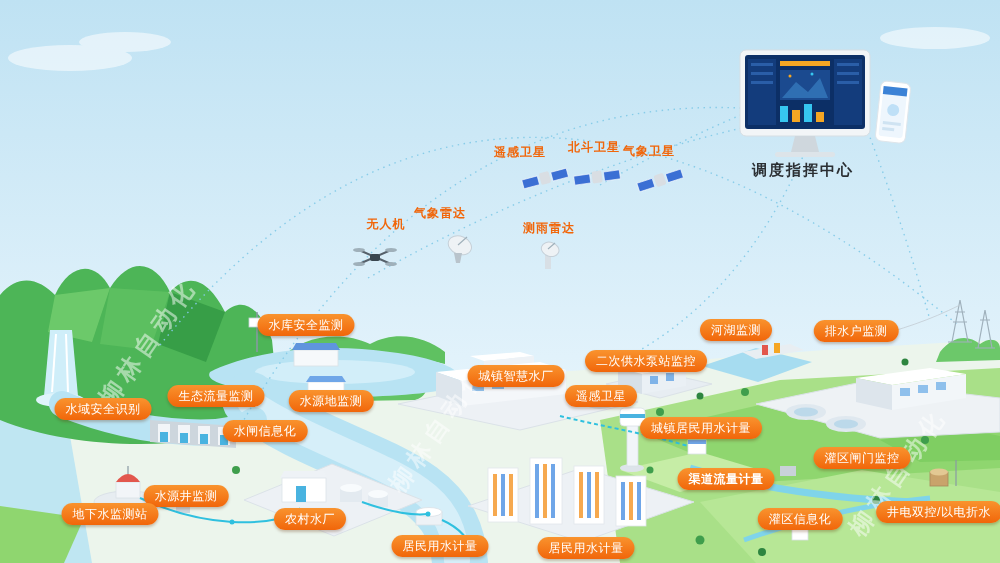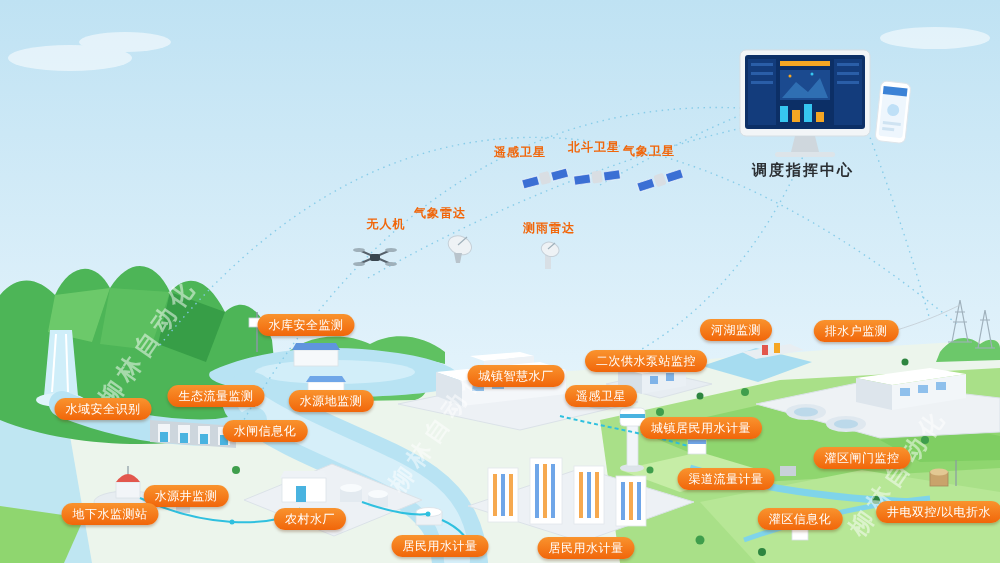--- a/index.html
+++ b/index.html
@@ -361,21 +361,21 @@
       <div class="pill" style="left: 856px; top: 331px;">排水户监测</div>
       <div class="pill" style="left: 646px; top: 361px;">二次供水泵站监控</div>
       <div class="pill" style="left: 516px; top: 376px;">城镇智慧水厂</div>
       <div class="pill" style="left: 216px; top: 396px;">生态流量监测</div>
       <div class="pill" style="left: 103px; top: 409px;">水域安全识别</div>
       <div class="pill" style="left: 331px; top: 401px;">水源地监测</div>
       <div class="pill" style="left: 601px; top: 396px;">遥感卫星</div>
       <div class="pill" style="left: 265px; top: 431px;">水闸信息化</div>
       <div class="pill" style="left: 701px; top: 428px;">城镇居民用水计量</div>
       <div class="pill" style="left: 862px; top: 458px;">灌区闸门监控</div>
-      <div class="pill" style="left: 726px; top: 479px;">渠道流量计量</div>
+      <div class="pill" style="left: 726px; top: 479px; font-weight: bold;">渠道流量计量</div>
       <div class="pill" style="left: 186px; top: 496px;">水源井监测</div>
       <div class="pill" style="left: 110px; top: 514px;">地下水监测站</div>
       <div class="pill" style="left: 310px; top: 519px;">农村水厂</div>
       <div class="pill" style="left: 800px; top: 519px;">灌区信息化</div>
       <div class="pill" style="left: 939px; top: 512px;">井电双控/以电折水</div>
       <div class="pill" style="left: 440px; top: 546px;">居民用水计量</div>
       <div class="pill" style="left: 586px; top: 548px; text-align: right;">居民用水计量</div>
     </div>
 
   <div class="cc-label">调度指挥中心</div>

